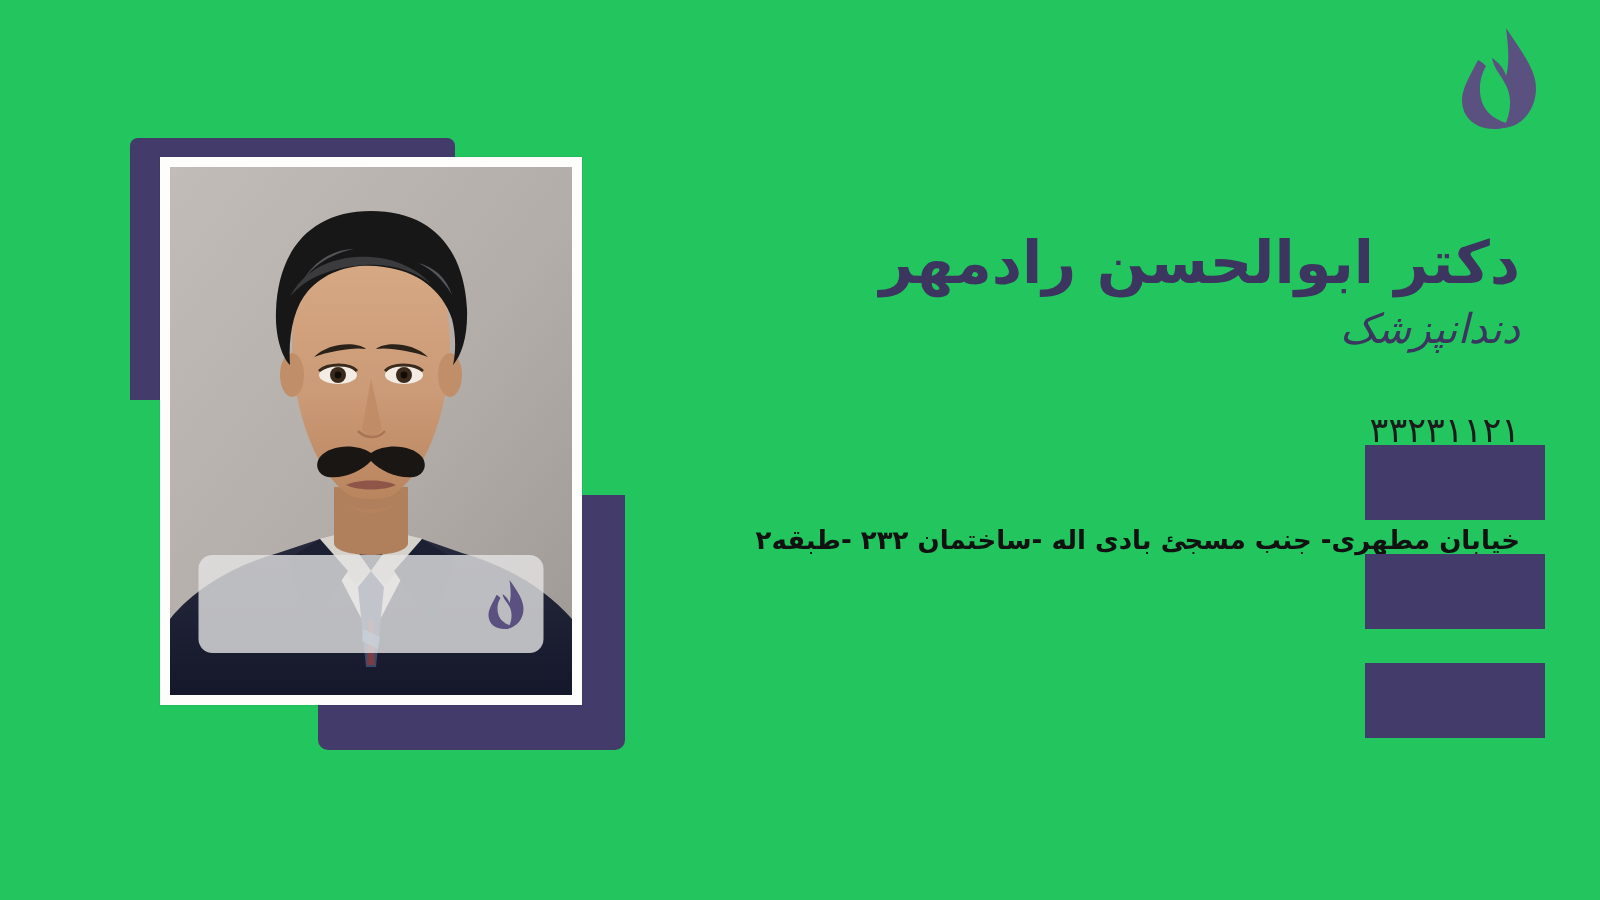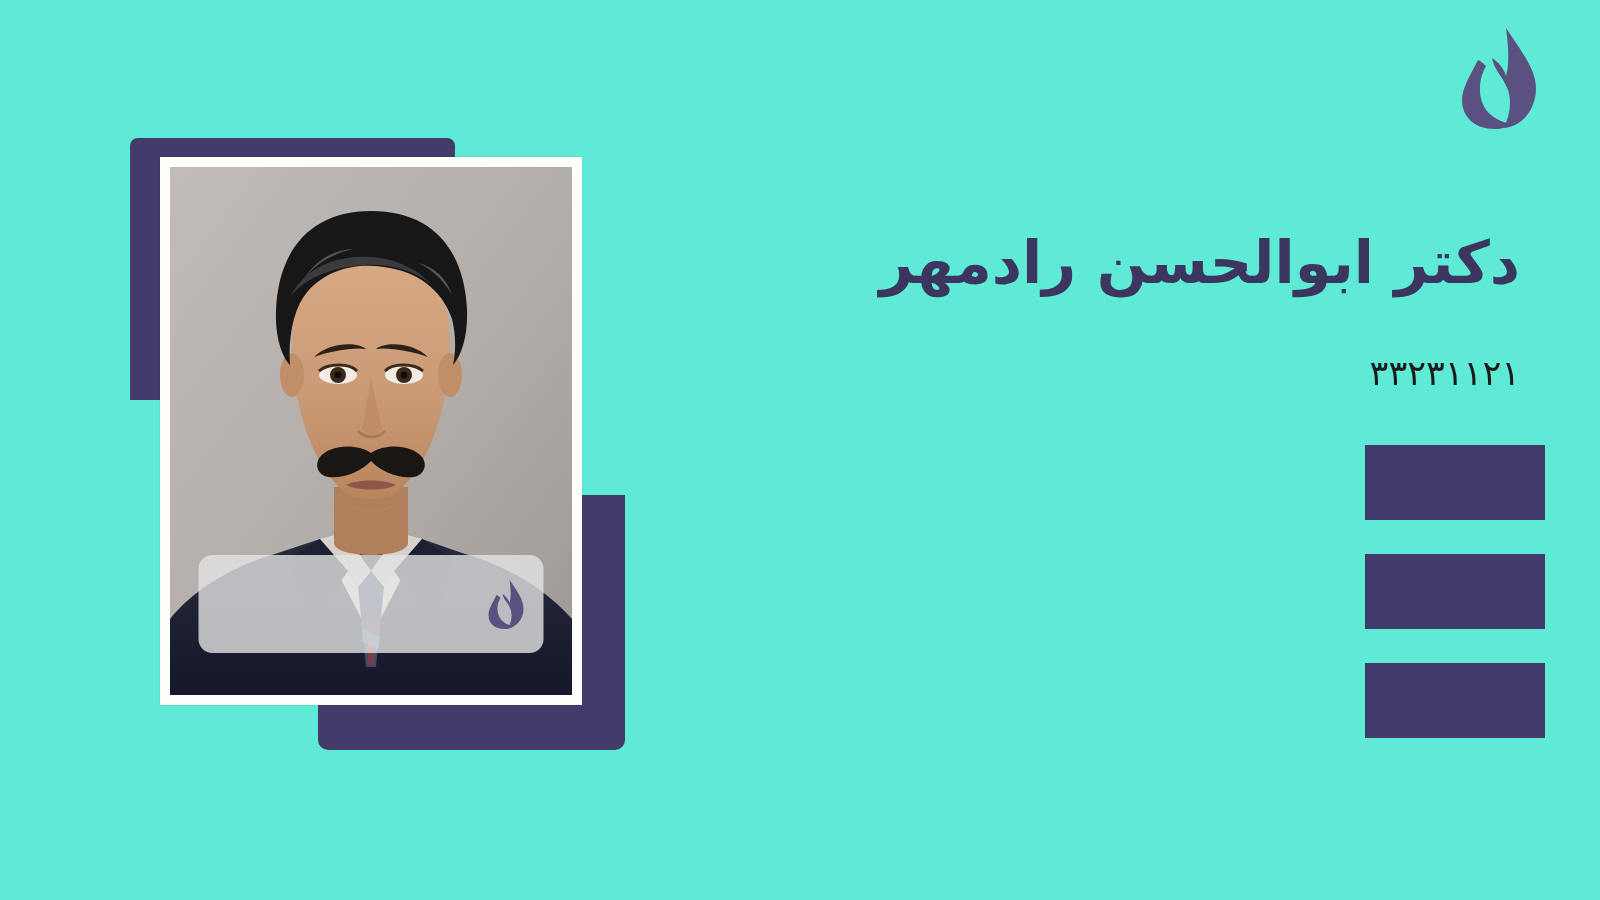--- a/index.html
+++ b/index.html
@@ -5,21 +5,21 @@
 <style>
   html, body {
     margin: 0;
     padding: 0;
     background: #ffffff;
   }
   #card {
     position: relative;
     width: 1600px;
     height: 900px;
-    background: #5eead4;
+    background: #22c55e;
     overflow: hidden;
     font-family: "DejaVu Sans", "Liberation Sans", sans-serif;
   }
 
   
   .brand-logo {
     position: absolute;
     top: 26px;
     right: 60px;
     display: flex;
@@ -295,25 +295,29 @@
             <text x="260" y="38" text-anchor="end" font-family="DejaVu Sans, Liberation Sans, sans-serif" font-size="38" font-weight="bold" fill="#5a5180">اکسیریاب</text>
           </svg>
         </div>
 
       </div>
     </div>
   </div>
 
   <div class="info">
     <h1 class="doctor-name">دکتر ابوالحسن رادمهر</h1>
+    <h2 class="doctor-specialty">دندانپزشک</h2>
 
     <div class="phone-row">
       <span class="phone-number">۳۳۲۳۱۱۲۱</span>
     </div>
 
+    <div class="address-row">
+      <span class="address-text">خیابان مطهری- جنب مسجئ بادی اله -ساختمان ۲۳۲ -طبقه۲</span>
+    </div>
   </div>
 
   <div class="bars">
     <div class="bar"></div>
     <div class="bar"></div>
     <div class="bar"></div>
   </div>
 
 </div>
 

